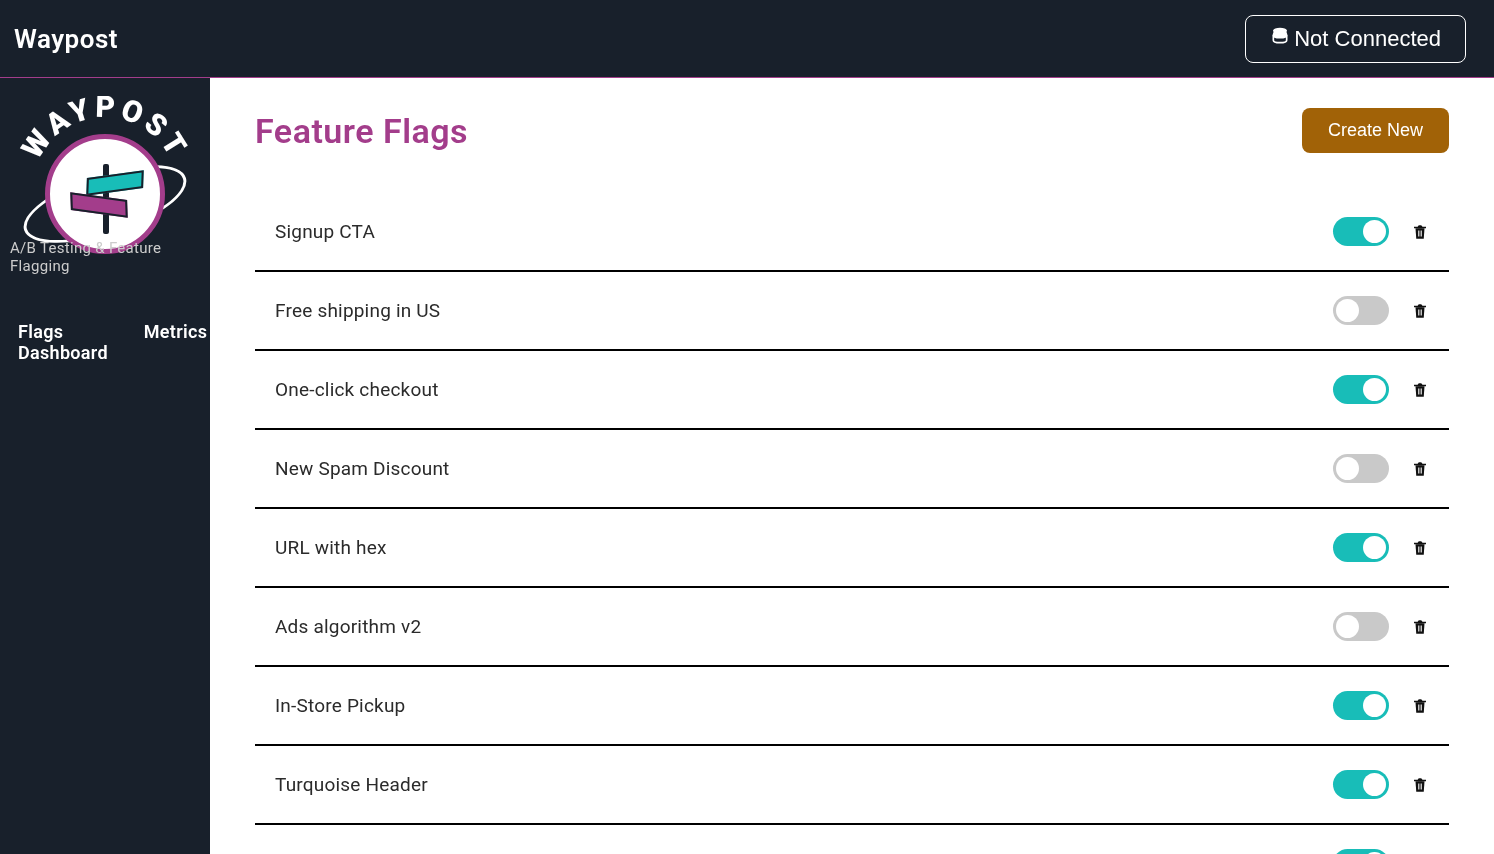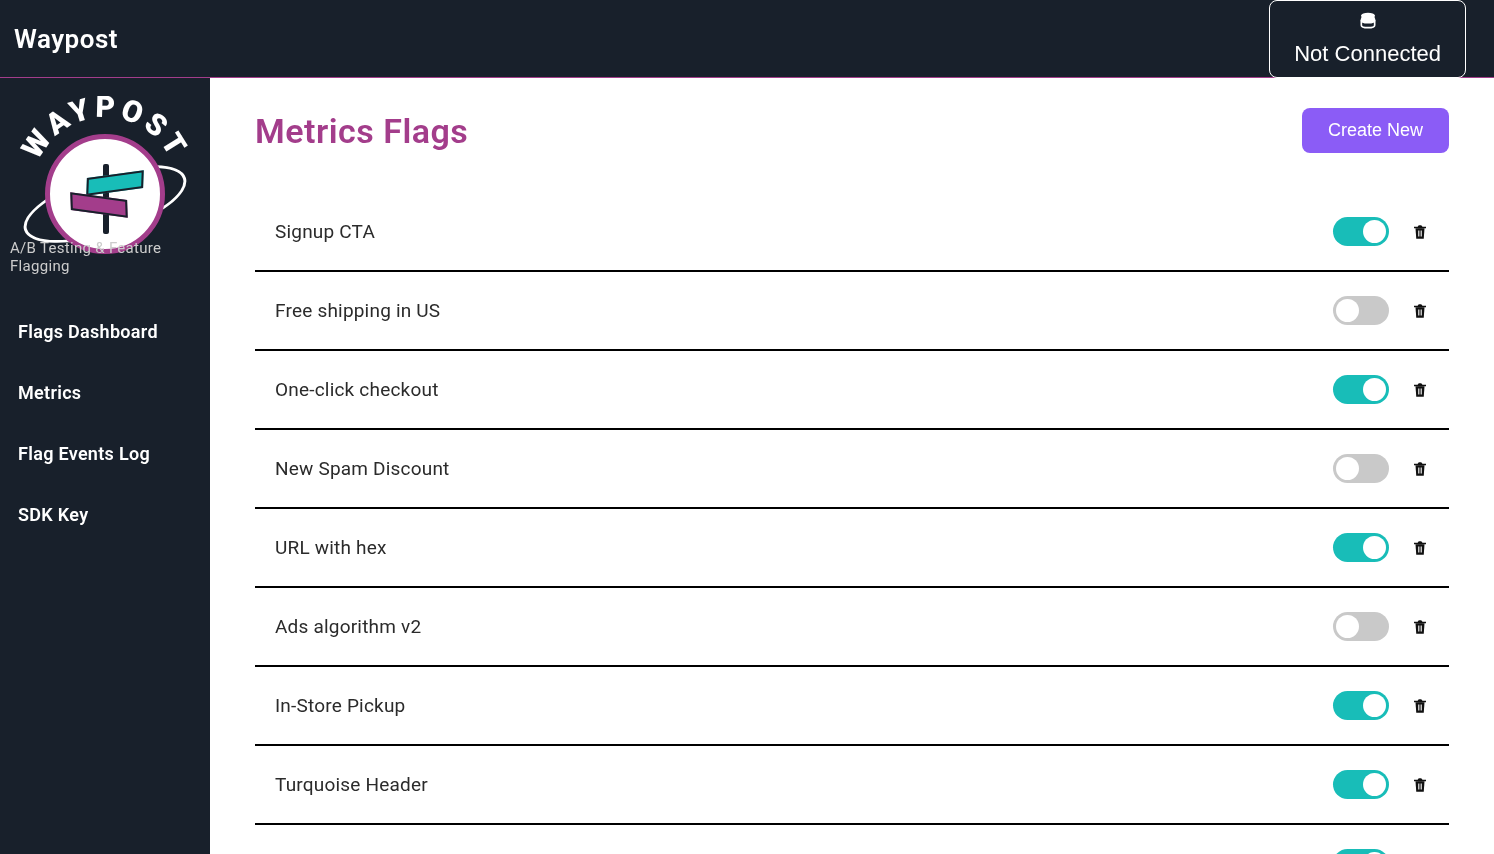--- a/index.html
+++ b/index.html
@@ -31,21 +31,20 @@
     border: 1.5px solid #fff;
     border-radius: 8px;
     background: transparent;
     color: #fff;
     font-size: 22px;
     padding: 10px 24px;
     display: flex;
     align-items: center;
     gap: 4px;
     cursor: pointer;
-    flex-direction: column;
   }
   .status-btn svg { width: 20px; height: 20px; }
 
   
   .layout {
     display: flex;
     height: calc(854px - 78px);
   }
 
   
@@ -138,21 +137,21 @@
     bottom: 6px;
     font-size: 15px;
     color: #ccc;
     letter-spacing: 0.3px;
   }
 
   .nav {
     width: 100%;
     margin-top: 20px;
     display: flex;
-    flex-direction: column;
+    flex-direction: row;
   }
   .nav-item {
     padding: 20px 18px;
     font-size: 18px;
     font-weight: 600;
     color: #fff;
     cursor: pointer;
     letter-spacing: 0.3px;
   }
 
@@ -168,21 +167,21 @@
     justify-content: space-between;
     margin-bottom: 40px;
   }
   .page-title {
     font-size: 34px;
     font-weight: 600;
     color: #a33d8b;
     letter-spacing: 0.5px;
   }
   .create-btn {
-    background: #8b5cf6;
+    background: #a16207;
     color: #fff;
     border: none;
     border-radius: 8px;
     padding: 12px 26px;
     font-size: 18px;
     font-weight: 500;
     cursor: pointer;
   }
 
   .flag-row {
@@ -275,21 +274,21 @@
     <nav class="nav">
       <div class="nav-item">Flags Dashboard</div>
       <div class="nav-item">Metrics</div>
       <div class="nav-item">Flag Events Log</div>
       <div class="nav-item">SDK Key</div>
     </nav>
   </aside>
 
   <main class="main">
     <div class="page-header">
-      <h1 class="page-title">Metrics Flags</h1>
+      <h1 class="page-title">Feature Flags</h1>
       <button class="create-btn">Create New</button>
     </div>
 
     <div id="flag-list">
         <div class="flag-row">
           <div class="flag-name">Signup CTA</div>
           <div class="flag-controls">
             <div class="toggle on">
               <div class="knob"></div>
             </div>

